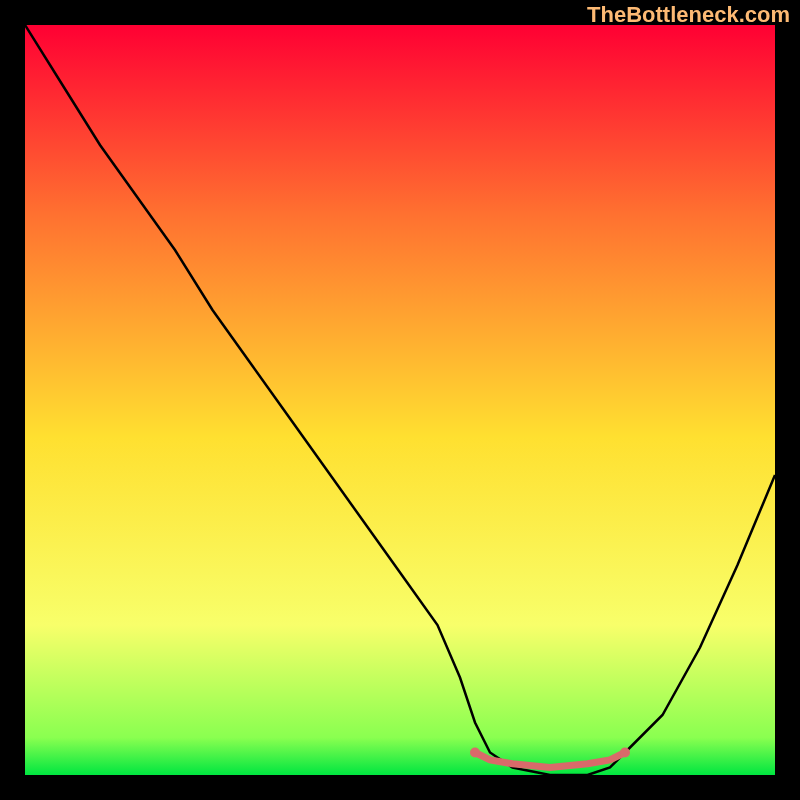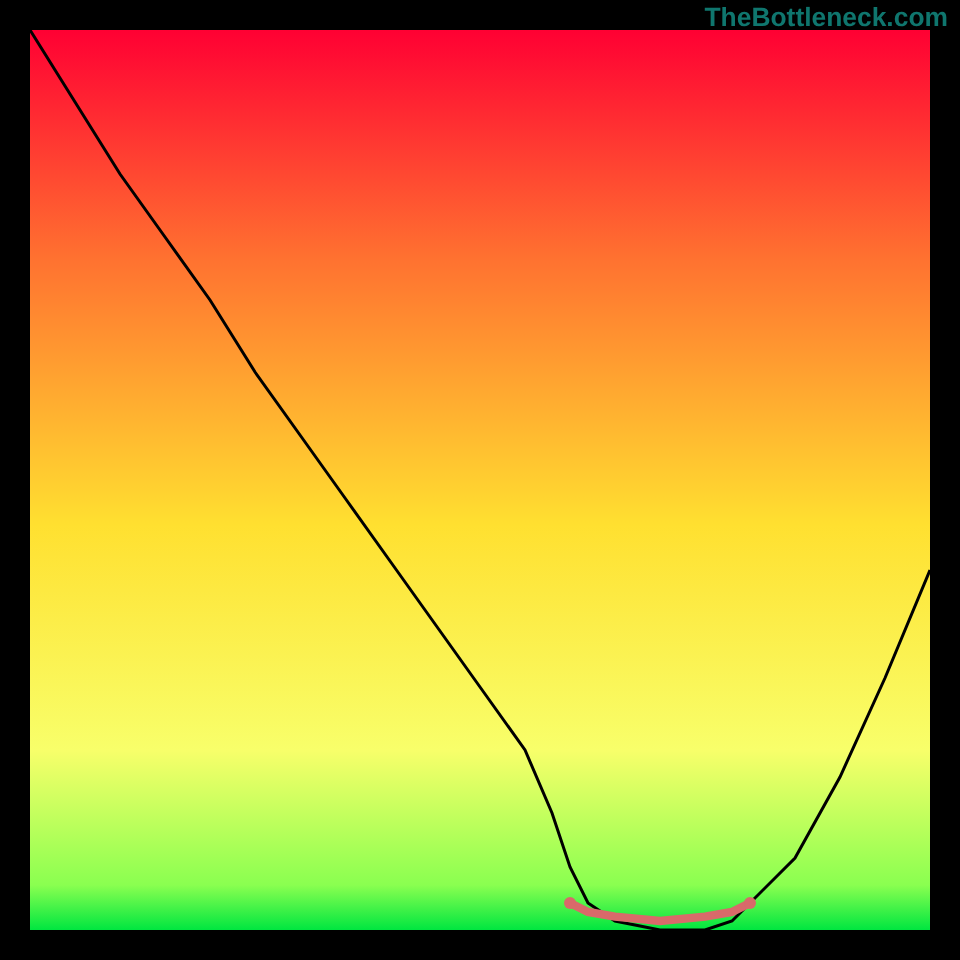--- a/index.html
+++ b/index.html
@@ -8,21 +8,21 @@
     background: #000;
     width: 800px;
     height: 800px;
     position: relative;
     font-family: Arial, sans-serif;
   }
   .watermark {
     position: absolute;
     top: 2px;
     right: 10px;
-    color: #0f766e;
+    color: #fdba74;
     font-size: 22px;
     font-weight: bold;
     z-index: 10;
   }
   .chart-frame {
     position: absolute;
     left: 25px;
     top: 25px;
     width: 750px;
     height: 750px;

